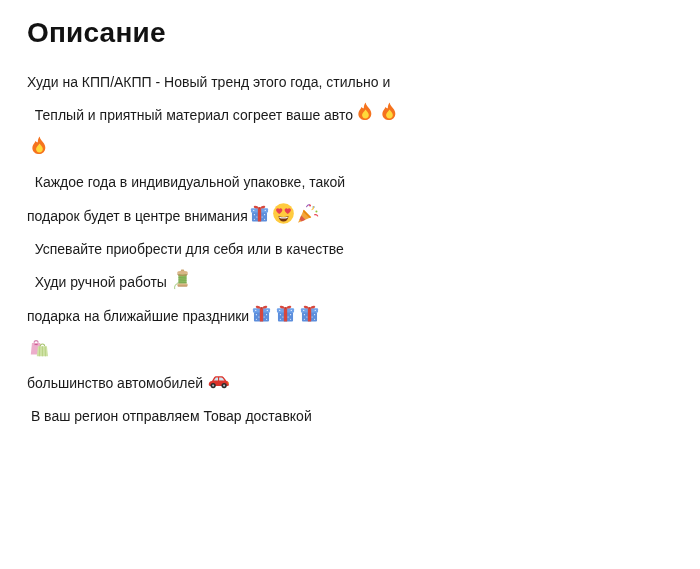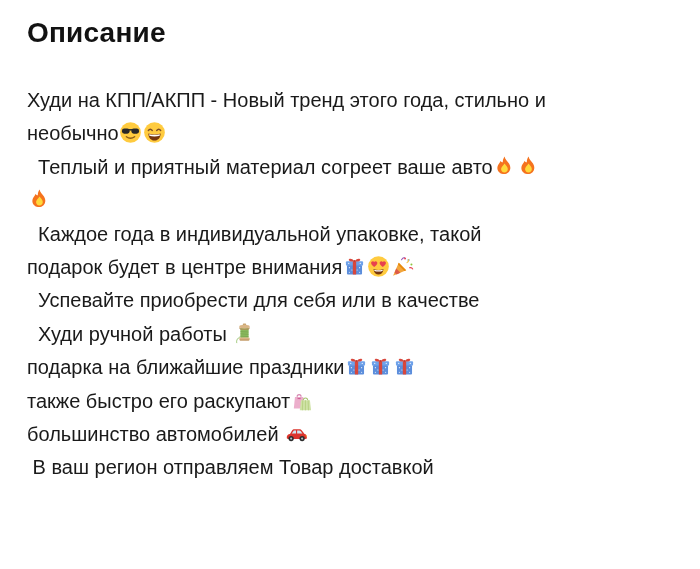--- a/index.html
+++ b/index.html
@@ -18,22 +18,22 @@
   }
   .section-title {
     margin: 0;
     font-size: 28px;
     line-height: 34px;
     font-weight: 700;
     color: #121212;
     letter-spacing: 0.2px;
   }
   .desc {
-    margin-top: 34px;
-    font-size: 20px;
+    margin-top: 16px;
+    font-size: 14px;
     line-height: 33.4px;
     color: #1a1a1a;
   }
   .line {
     white-space: pre;
     height: 33.4px;
   }
   .emoji {
     width: 23px;
     height: 23px;
@@ -157,25 +157,20 @@
       <circle cx="26.8" cy="26" r="1.7" fill="#B9BDC4"></circle>
       <rect x="32.5" y="20.4" width="1.8" height="2.2" rx="0.8" fill="#F7C244"></rect>
     </symbol>
   </defs>
 </svg>
 
 <div class="page">
   <h1 class="section-title">Описание</h1>
   <div class="desc" id="desc">
       <div class="line"><span>Худи на КПП/АКПП - Новый тренд этого года, стильно и</span></div>
-      <div class="line"><span>необычно</span><svg class="emoji" viewBox="0 0 36 36">
-          <use href="#em-smiling-face-sunglasses"></use>
-        </svg><svg class="emoji" viewBox="0 0 36 36">
-          <use href="#em-grinning-face"></use>
-        </svg></div>
       <div class="line"><span>  Теплый и приятный материал согреет ваше авто</span><svg class="emoji" viewBox="0 0 36 36">
           <use href="#em-fire"></use>
         </svg><svg class="emoji" viewBox="0 0 36 36">
           <use href="#em-fire"></use>
         </svg></div>
       <div class="line"><svg class="emoji" viewBox="0 0 36 36">
           <use href="#em-fire"></use>
         </svg></div>
       <div class="line"><span>  Каждое года в индивидуальной упаковке, такой</span></div>
       <div class="line"><span>подарок будет в центре внимания</span><svg class="emoji" viewBox="0 0 36 36">
@@ -189,21 +184,21 @@
       <div class="line"><span>  Худи ручной работы </span><svg class="emoji" viewBox="0 0 36 36">
           <use href="#em-thread"></use>
         </svg></div>
       <div class="line"><span>подарка на ближайшие праздники</span><svg class="emoji" viewBox="0 0 36 36">
           <use href="#em-wrapped-gift"></use>
         </svg><svg class="emoji" viewBox="0 0 36 36">
           <use href="#em-wrapped-gift"></use>
         </svg><svg class="emoji" viewBox="0 0 36 36">
           <use href="#em-wrapped-gift"></use>
         </svg></div>
-      <div class="line"><span>также быстро его раскупают</span><svg class="emoji" viewBox="0 0 36 36">
+      <div class="line"><svg class="emoji" viewBox="0 0 36 36">
           <use href="#em-shopping-bags"></use>
         </svg></div>
       <div class="line"><span>большинство автомобилей </span><svg class="emoji" viewBox="0 0 36 36">
           <use href="#em-red-car"></use>
         </svg></div>
       <div class="line"><span> В ваш регион отправляем Товар доставкой</span></div>
     </div>
 </div>
 
 </body></html>

